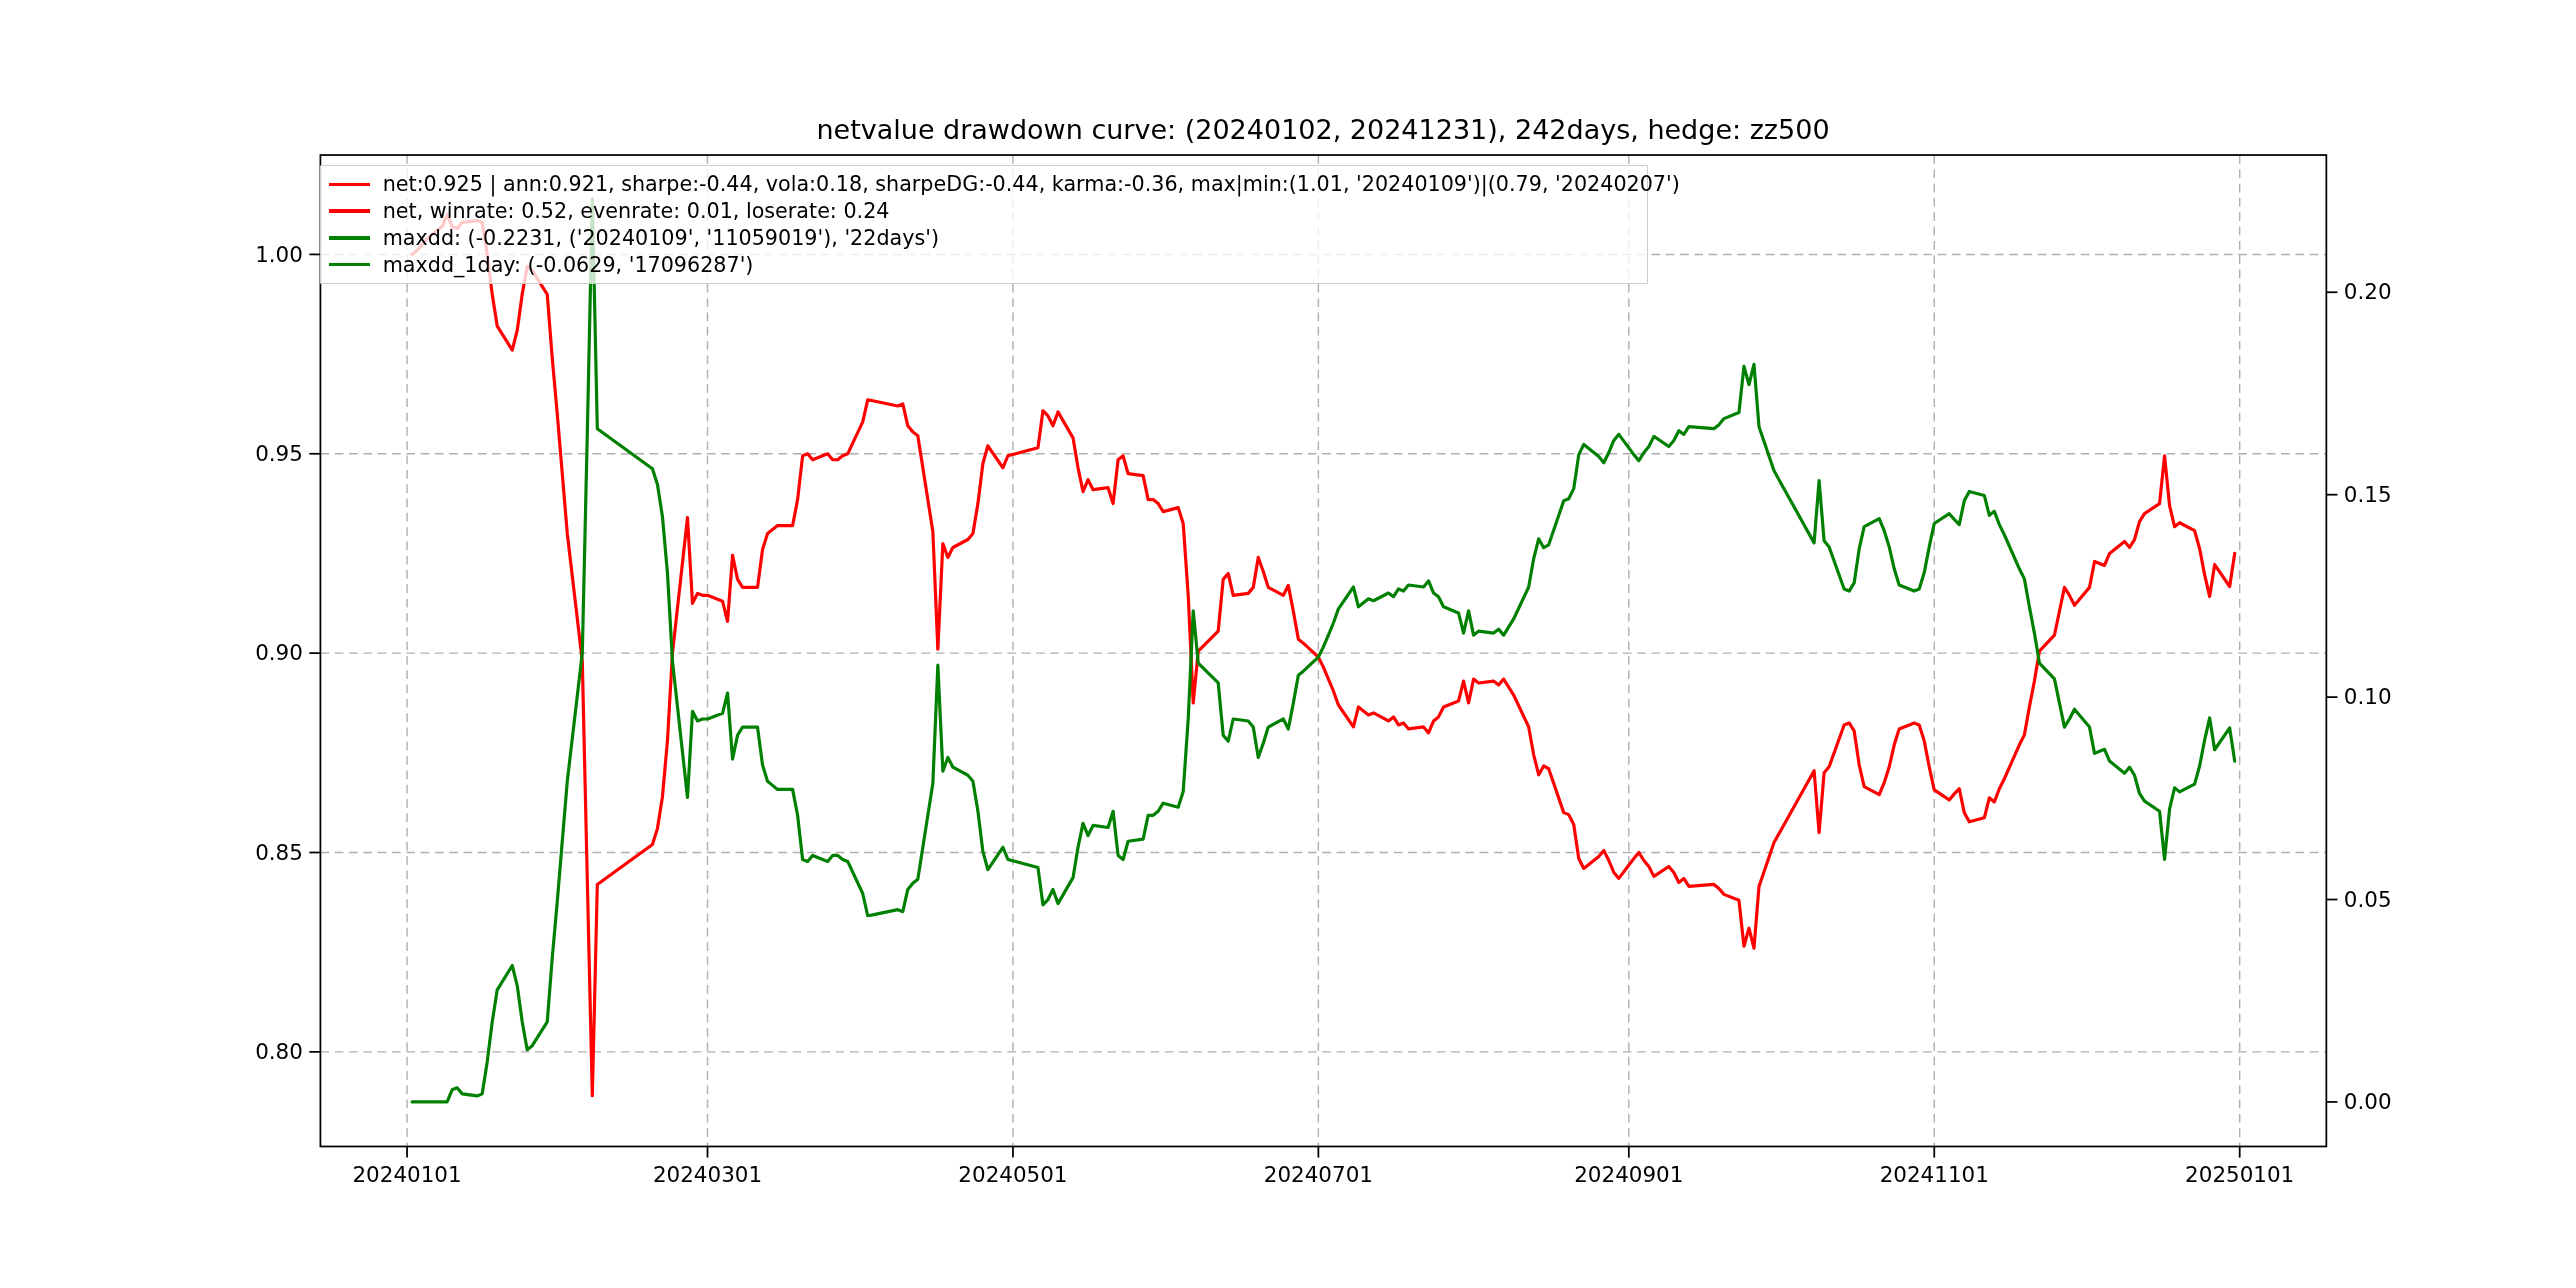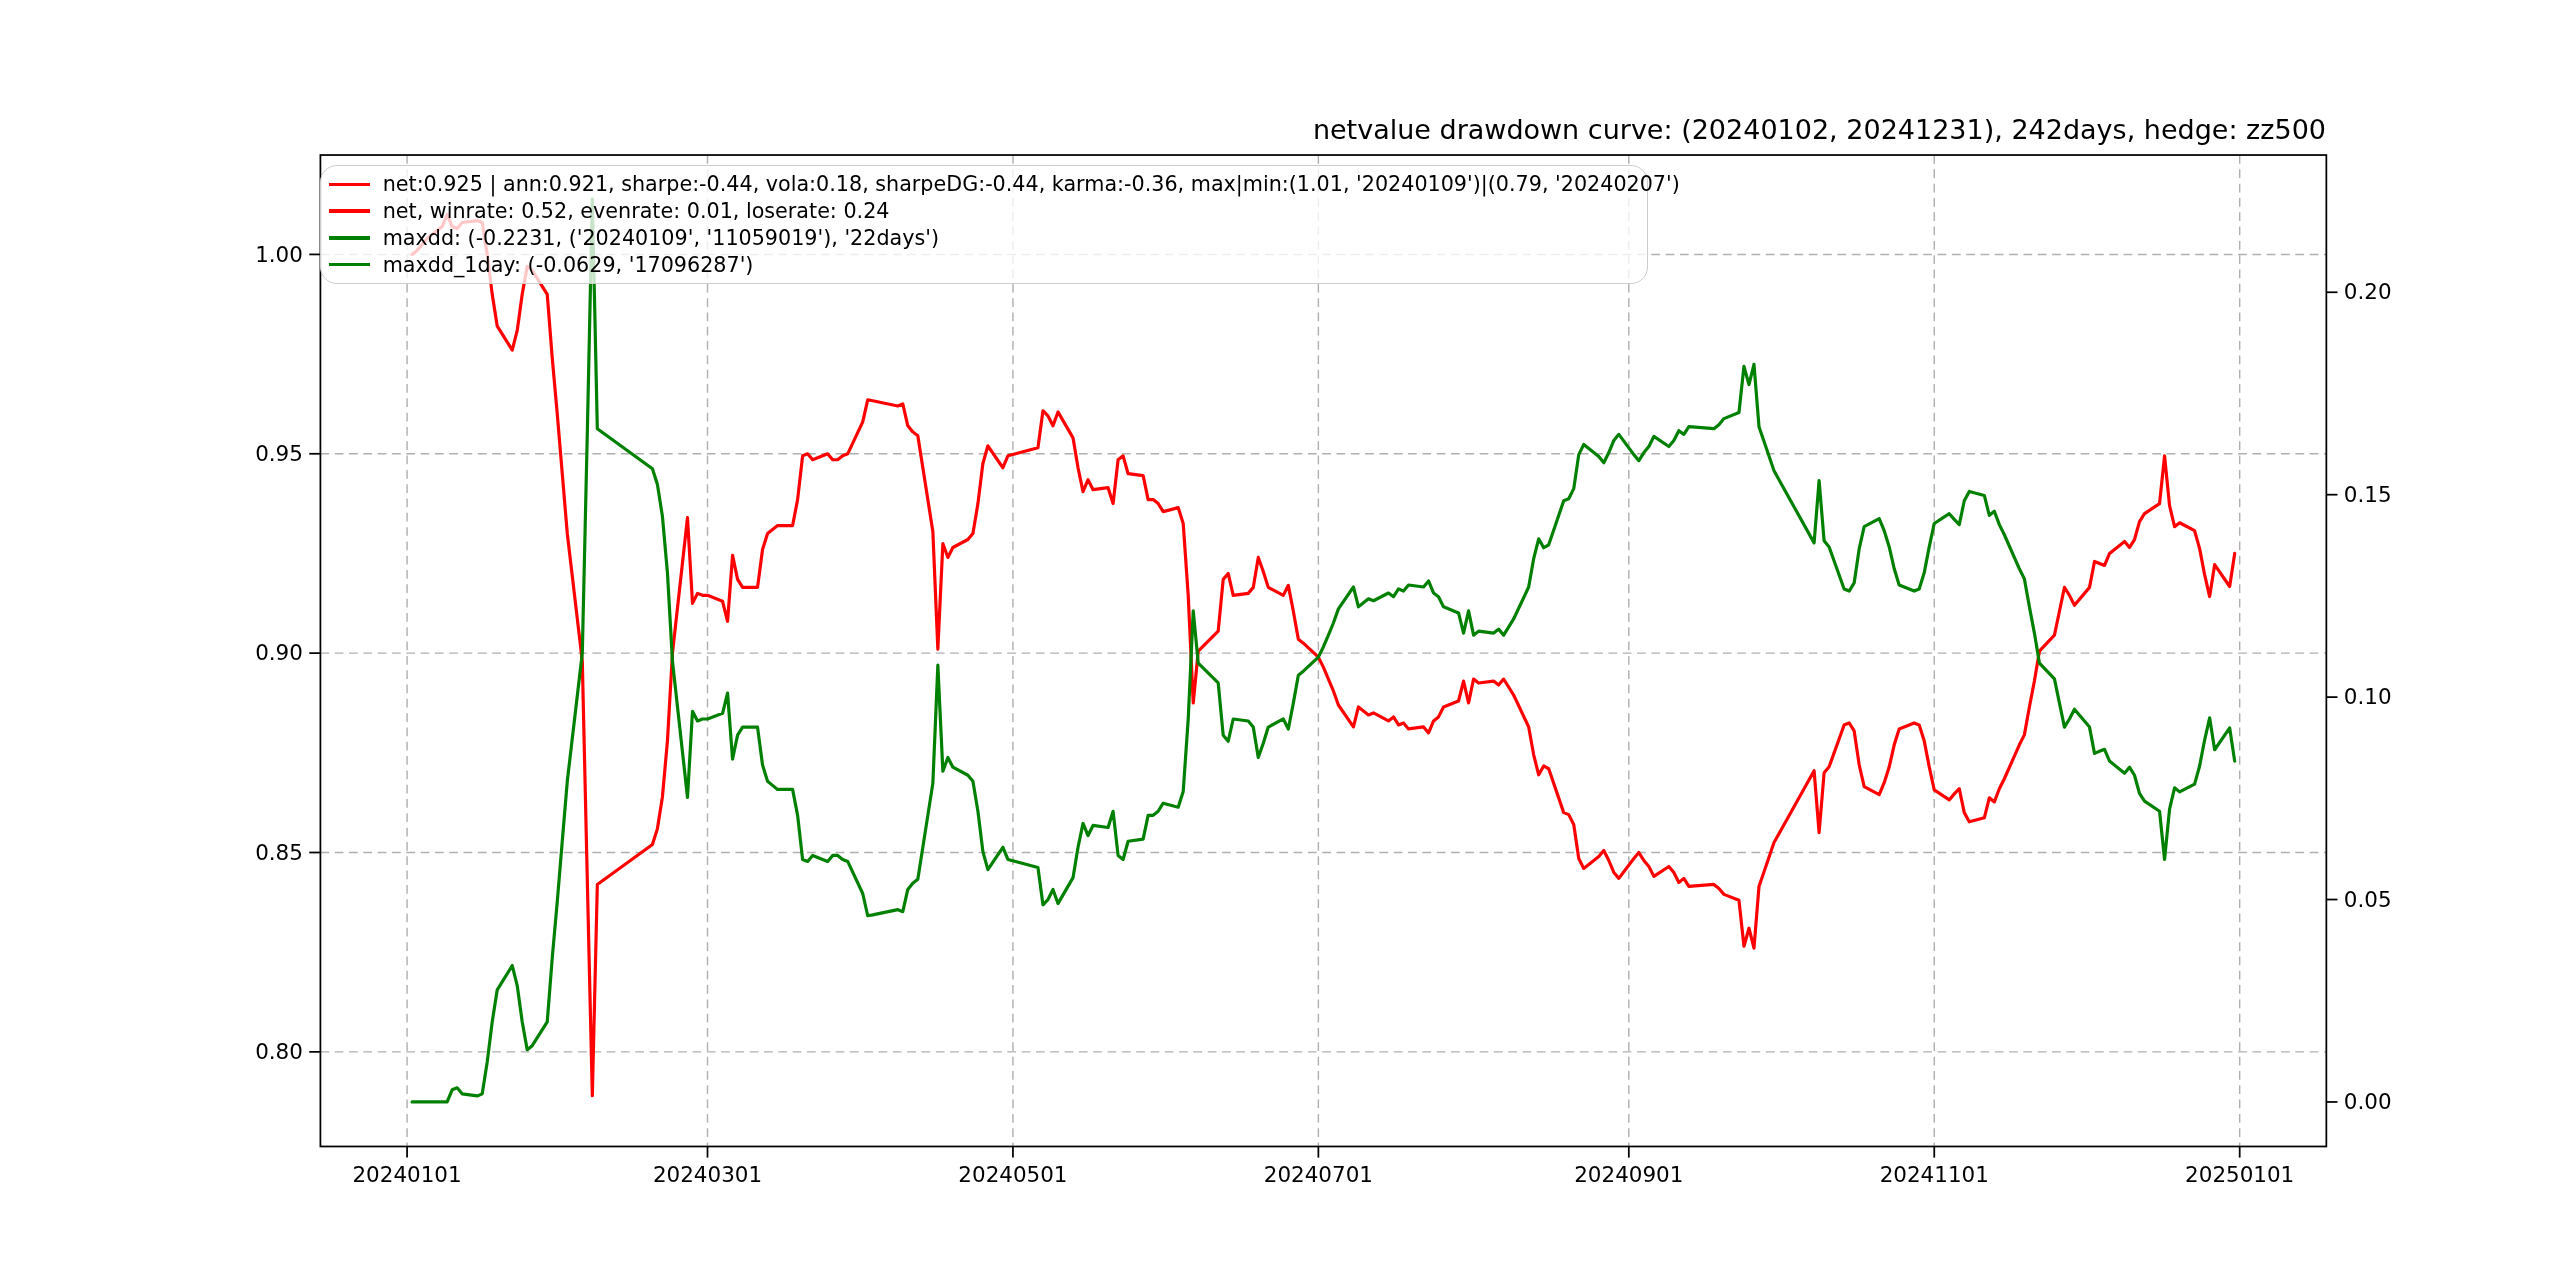--- a/index.html
+++ b/index.html
@@ -1,26 +1,26 @@
 <!DOCTYPE html>
 <html style="font-size:12.7px"><head>
 <meta charset="utf-8">
 <style>
   html,body{margin:0;padding:0;background:#ffffff;}
   body{width:2576px;height:1288px;position:relative;font-family:"DejaVu Sans",sans-serif;}
   .figure{position:absolute;left:0;top:0;width:2576px;height:1288px;background:#ffffff;overflow:hidden;}
   svg{position:absolute;left:0;top:0;}
   .chart-title{
     position:absolute;left:320px;top:114px;width:2006px;
-    text-align:right;font-size:27px;color:#000;white-space:nowrap;
+    text-align:center;font-size:27px;color:#000;white-space:nowrap;
   }
   .legend{
     position:absolute;left:320px;top:165px;width:1328px;height:119px;
     background:rgba(255,255,255,0.78);
-    border:1.6px solid #cccccc;border-radius:17px;
+    border:1.6px solid #cccccc;border-radius:1px;
     box-sizing:border-box;padding:4.8px 0 4.8px 8px;
     display:flex;flex-direction:column;justify-content:space-around;
   }
   .legend-row{display:flex;align-items:center;height:27px;}
   .legend-swatch{width:41px;height:3.2px;flex:0 0 41px;margin-right:12.7px;}
   .legend-label{font-size:20.7px;color:#000;white-space:nowrap;}
 </style>
 </head>
 <body>
 

